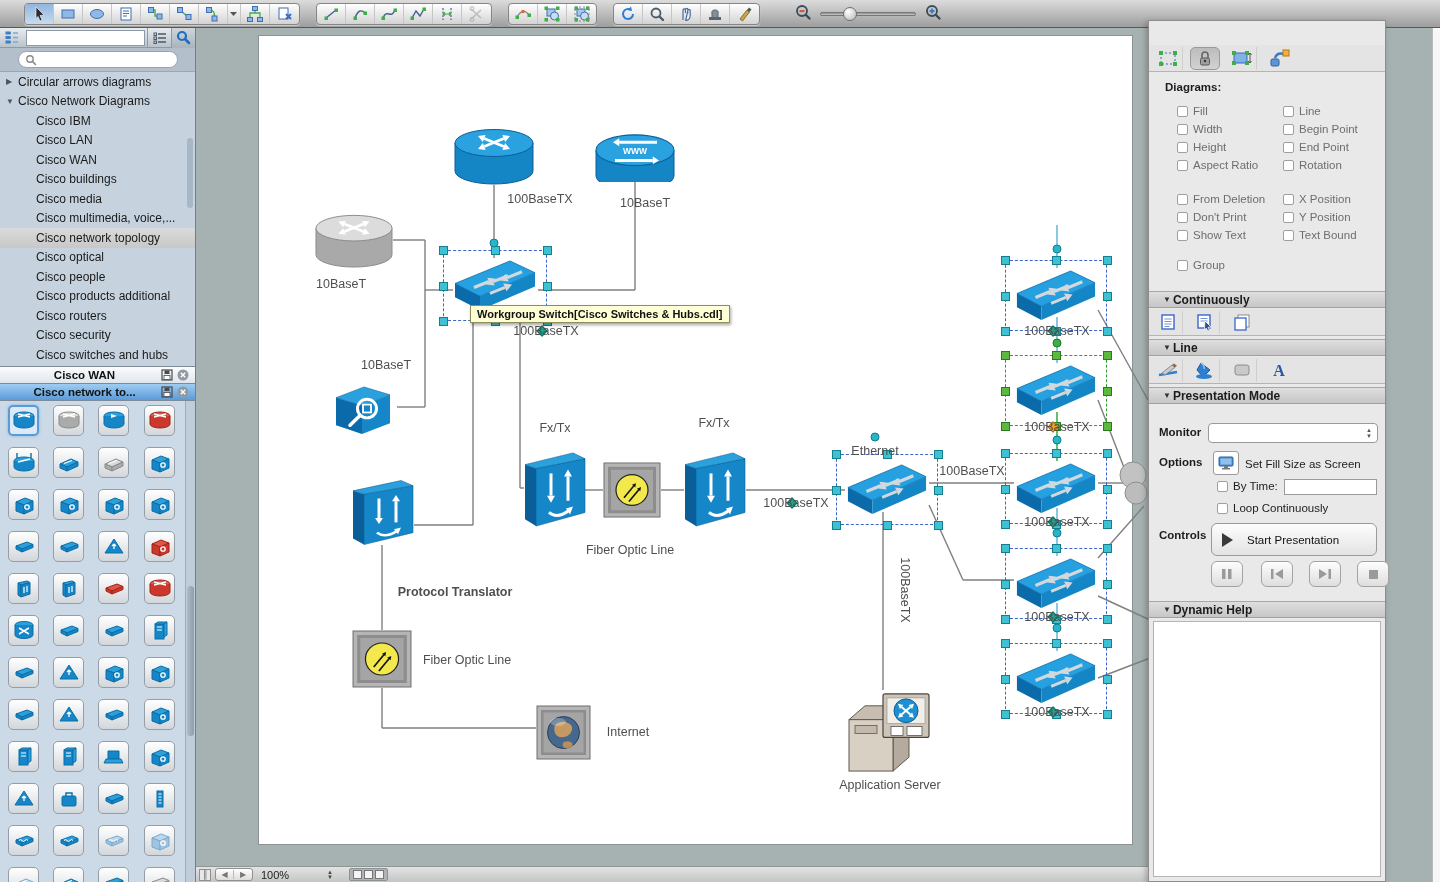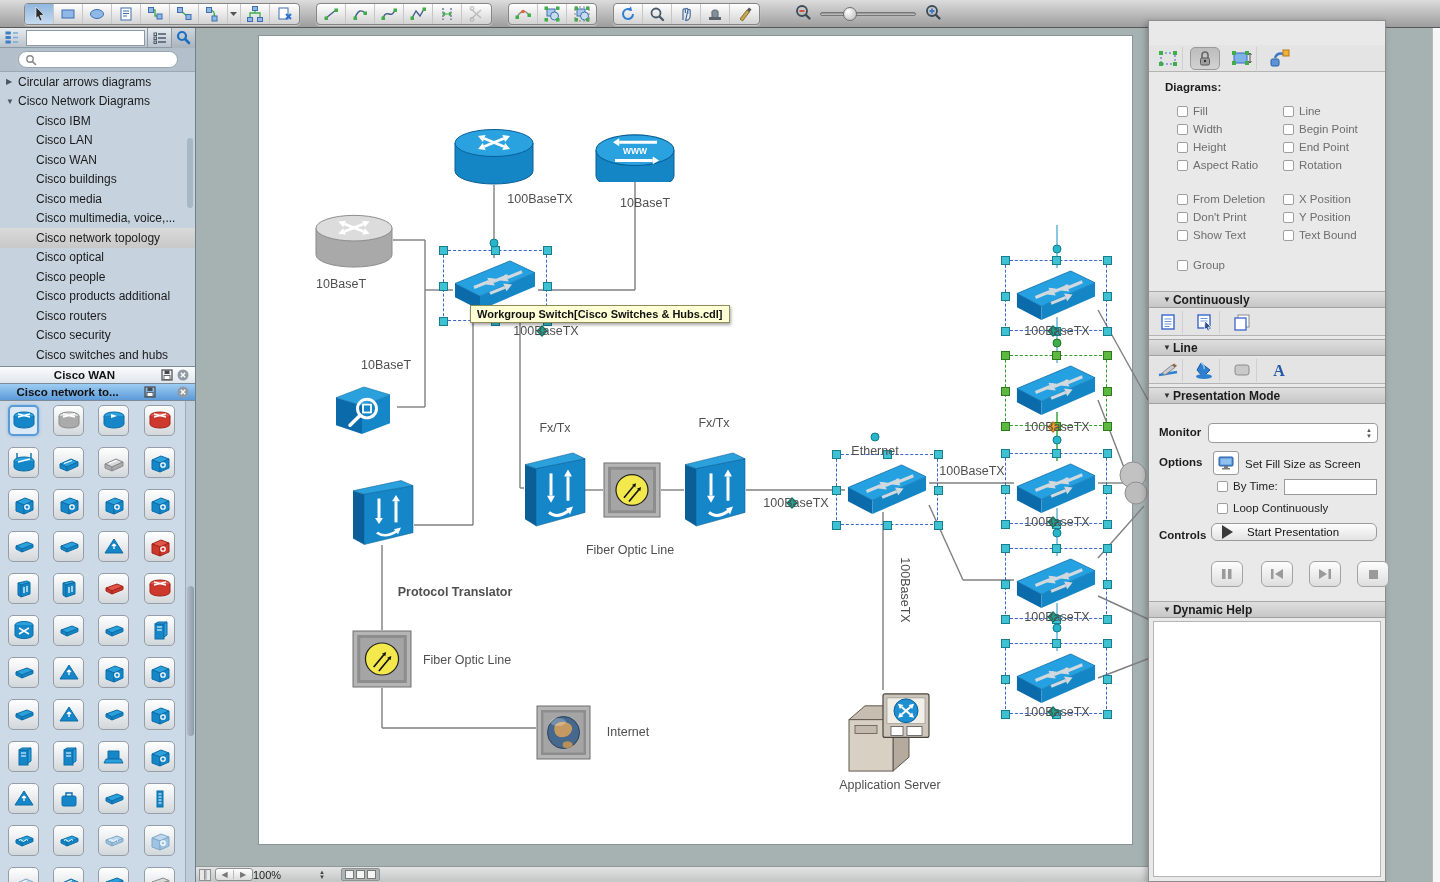--- a/index.html
+++ b/index.html
@@ -44,21 +44,21 @@
     padding-left:6px; white-space:nowrap; }
   .trow.sel { background:linear-gradient(#dadada,#c8c8c8); }
   .texp { width:12px; font-size:8px; color:#4a5560; display:inline-block; }
   .tind { display:inline-block; }
   #tree-scroll { position:absolute; right:2px; top:110px; width:6px; height:70px;
     background:#9fb0bf; border-radius:3px; opacity:.8; }
   #sb-tabs { position:absolute; top:338px; left:0; right:0; }
   .sbtab { height:17px; display:flex; align-items:center; font-size:11.5px; font-weight:bold;
     color:#111; border-top:1px solid #7d8b98; padding:0 4px 0 10px;
     background:linear-gradient(#fbfcfd,#dfe6ec); }
-  .sbtab.active { background:linear-gradient(#9ecdf3,#5b9ad8);gap:17px; }
+  .sbtab.active { background:linear-gradient(#9ecdf3,#5b9ad8); }
   .sbtab .flex { flex:1; text-align:center; }
   .tabico { width:16px; display:flex; justify-content:center; align-items:center; }
   #sb-palette { position:absolute; top:372px; bottom:0; left:0; right:0; background:#ccd9e6;
     border-top:1px solid #7d8b98; overflow:hidden; }
   .pbtn { position:absolute; width:31px; height:31px; border:1px solid #959ea6; border-radius:5px;
     background:linear-gradient(#ffffff,#d2d7db); display:flex; align-items:center; justify-content:center; }
   .pbtn.sel { border:2px solid #5b9bd5; background:#dcEAf7; box-shadow:0 0 3px #7fb2e5; }
   #pal-scroll-track { position:absolute; right:0; top:0; bottom:0; width:10px; background:#bfccda; border-left:1px solid #9facb8;}
   #pal-scroll-thumb { position:absolute; right:1.5px; top:185px; width:7px; height:150px;
     background:linear-gradient(90deg,#aebbc7,#8e9dab); border-radius:4px; }
@@ -86,21 +86,21 @@
   #dtooltip { position:absolute; background:#ffffd6; border:1px solid #8e8e5a; font-size:11px;
     font-weight:bold; color:#111; padding:2px 6px; white-space:nowrap;
     box-shadow:1px 2px 3px rgba(0,0,0,.35); z-index:9; }
   #bottombar { position:absolute; left:0; bottom:0; height:16px; width:952px;
     background:linear-gradient(#e3e3e3,#c3c6c6); border-top:1px solid #8f9797;
     display:flex; align-items:center; font-size:10px; color:#333; z-index:5;}
   .bb-seg { display:flex; align-items:center; background:linear-gradient(#fff,#dcdcdc);
     border:1px solid #909090; border-radius:3px; height:13px; margin-left:4px; }
   .bb-seg > div { width:18px; text-align:center; border-right:1px solid #bbb; font-size:8px; color:#777;}
   .bb-seg > div:last-child { border-right:none; }
-  #bb-zoom { font-size:11px; color:#222; width:64px; }
+  #bb-zoom { margin-left:8px; font-size:11px; color:#222; width:64px; }
   .bb-stepper { display:flex; flex-direction:column; font-size:6px; line-height:5px; color:#444; margin-left:2px;}
   #bb-pages { display:flex; gap:2px; background:#aeb3b3; border:1px solid #8d9292; padding:1px 3px;
     border-radius:2px; margin-left:16px; }
   #bb-pages div { width:9px; height:9px; background:#f4f4f4; border:1px solid #777; }
 
   
   #panel { position:absolute; left:1148px; top:20px; width:238px; height:862px;
     background:#e9e9e9; border:1px solid #8d8d8d; z-index:50; font-size:11.5px; color:#333;
     box-shadow:-2px 2px 6px rgba(0,0,0,.25); }
   .phead { position:absolute; left:0; right:0; height:17px; background:linear-gradient(#dedede,#c7c7c7);
@@ -119,21 +119,21 @@
   .cbrow { position:absolute; display:flex; align-items:center; gap:5px; }
   .cbox { width:11px; height:11px; background:#fff; border:1px solid #9f9f9f; border-radius:2px; }
   .cblabel { color:#6e6e6e; font-size:11.5px; }
   #p-monitor-dd { position:absolute; left:59px; width:170px; height:20px; background:#fff;
     border:1px solid #9a9a9a; border-radius:4px; }
   #p-monitor-dd .stp { position:absolute; right:5px; top:3px; font-size:6px; line-height:6px; color:#555;}
   #p-setpage-btn { position:absolute; left:64px; width:26px; height:24px; background:#fff;
     border:1px solid #9a9a9a; border-radius:3px; display:flex; align-items:center; justify-content:center; }
   #p-bytime-input { position:absolute; left:135px; width:93px; height:16px; background:#fff;
     border:1px solid #9a9a9a; }
-  #p-start-btn { position:absolute; left:62px; width:166px; height:18px;
+  #p-start-btn { position:absolute; left:62px; width:166px; height:33px;
     background:linear-gradient(#fdfdfd,#e3e3e3); border:1px solid #9a9a9a; border-radius:6px;
     display:flex; align-items:center; font-size:11.5px; color:#111; }
   #p-start-btn .ptri { width:0; height:0; border-left:11px solid #3a3a3a; border-top:7px solid transparent;
     border-bottom:7px solid transparent; margin:0 14px 0 10px; }
   .pbk { position:absolute; width:32px; height:26px; background:linear-gradient(#fdfdfd,#dedede);
     border:1px solid #a3a3a3; border-radius:6px; display:flex; align-items:center; justify-content:center; }
   #p-dyn-body { position:absolute; left:4px; right:4px; top:600px; bottom:4px; background:#fff;
     border:1px solid #b5b5b5; }
   #win-scroll { position:absolute; right:0; top:28px; width:8px; bottom:0; background:#f7f7f7;
     border-left:1px solid #b9b9b9; z-index:60; }

